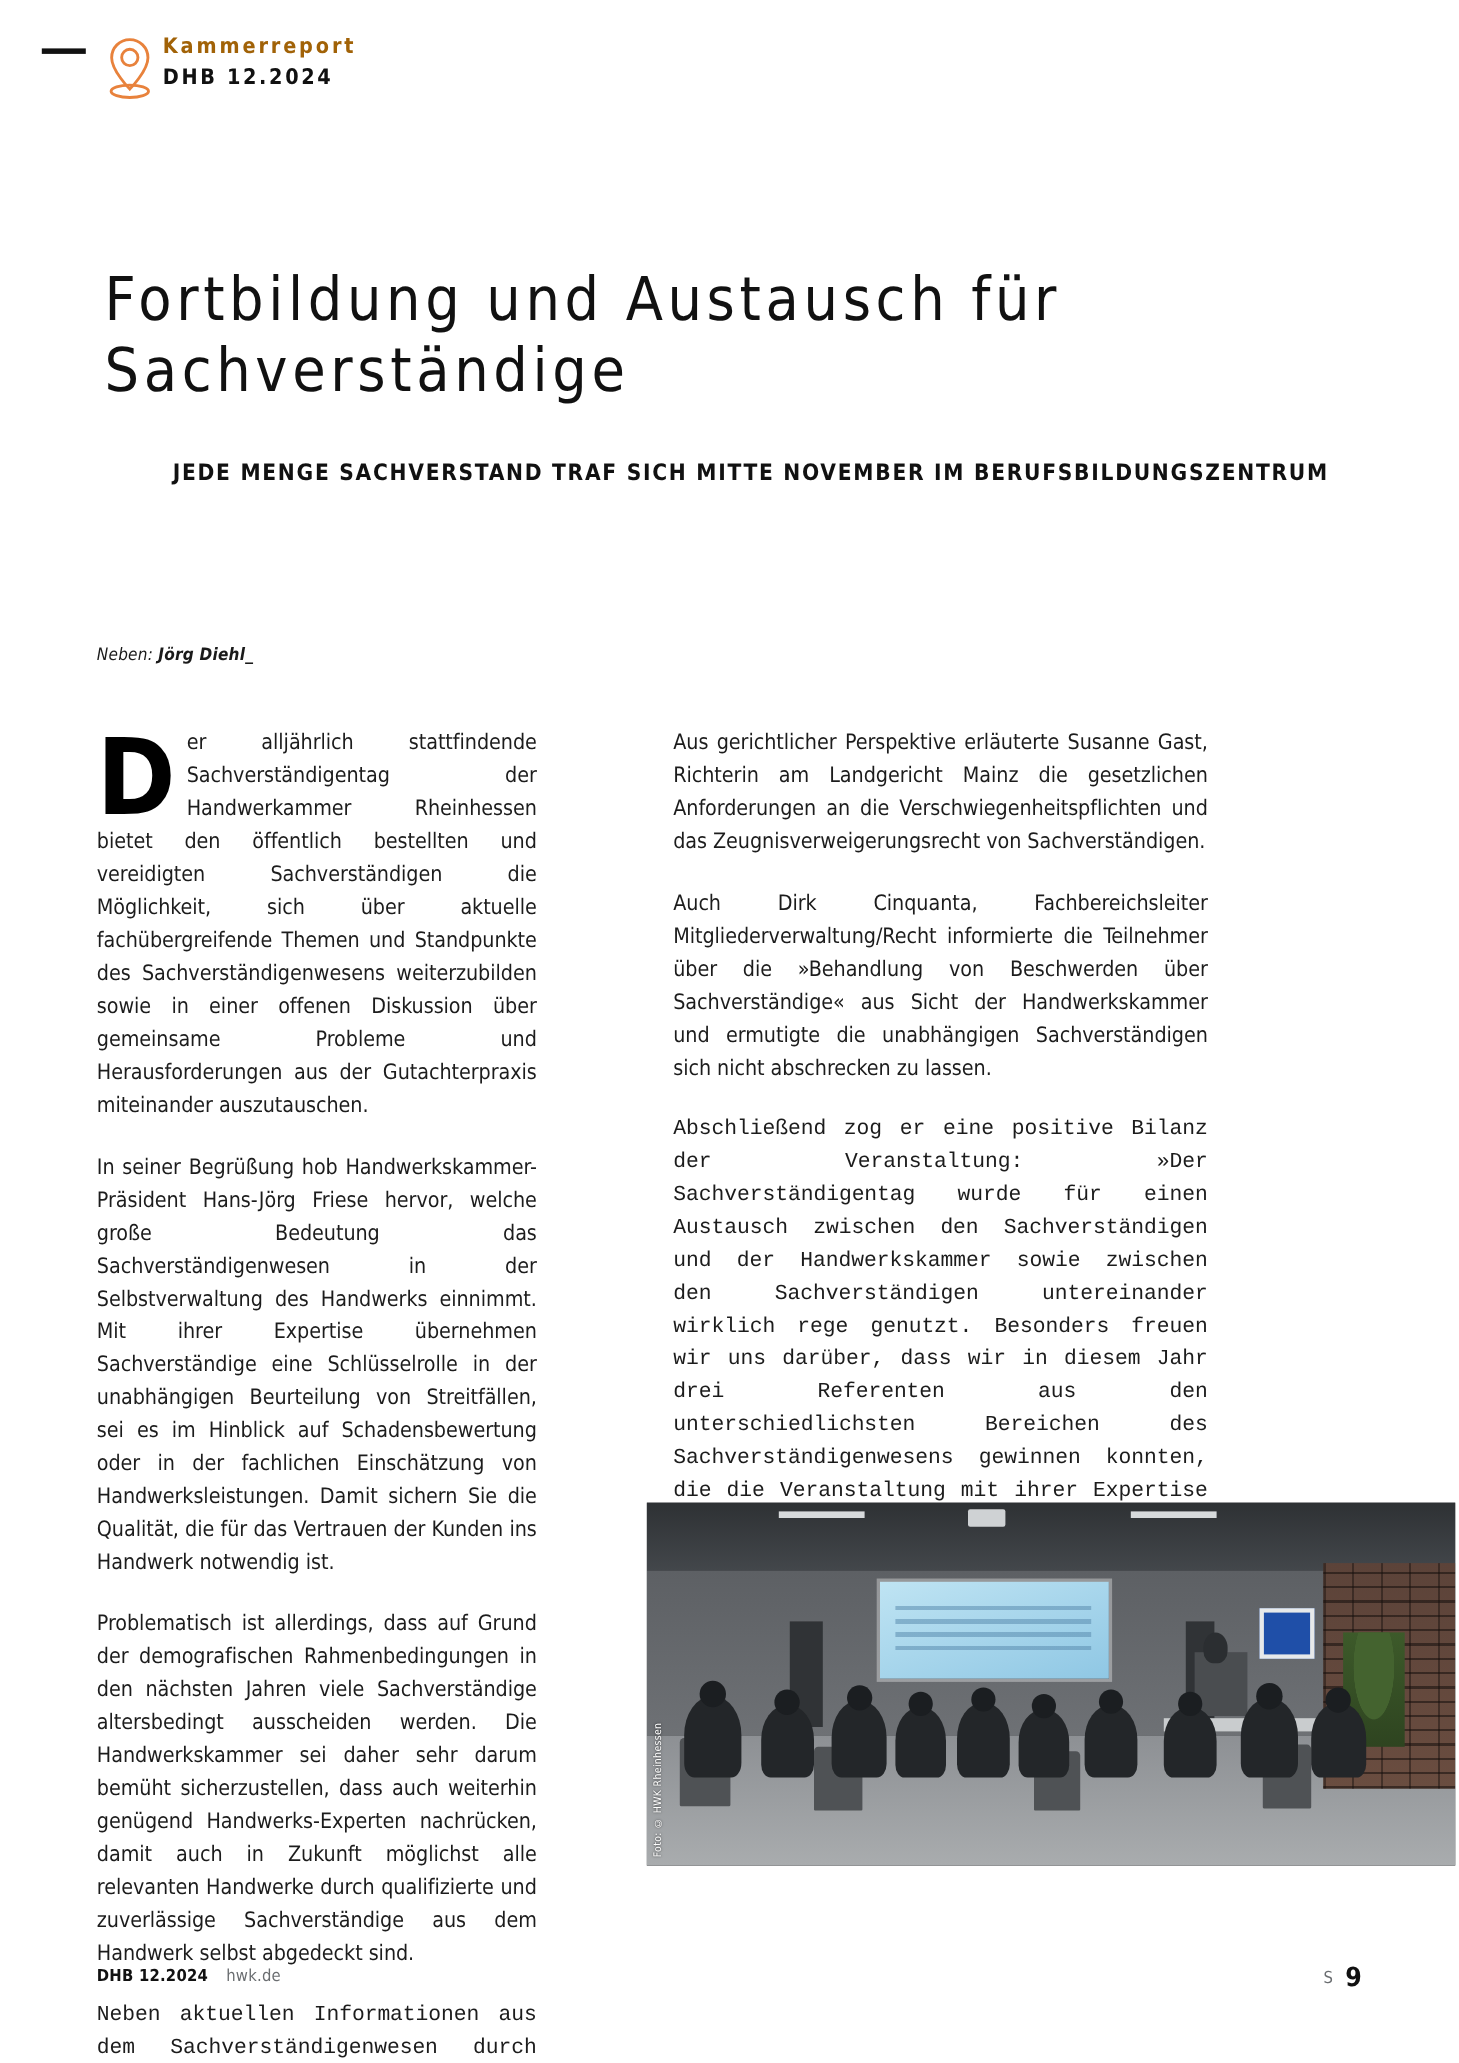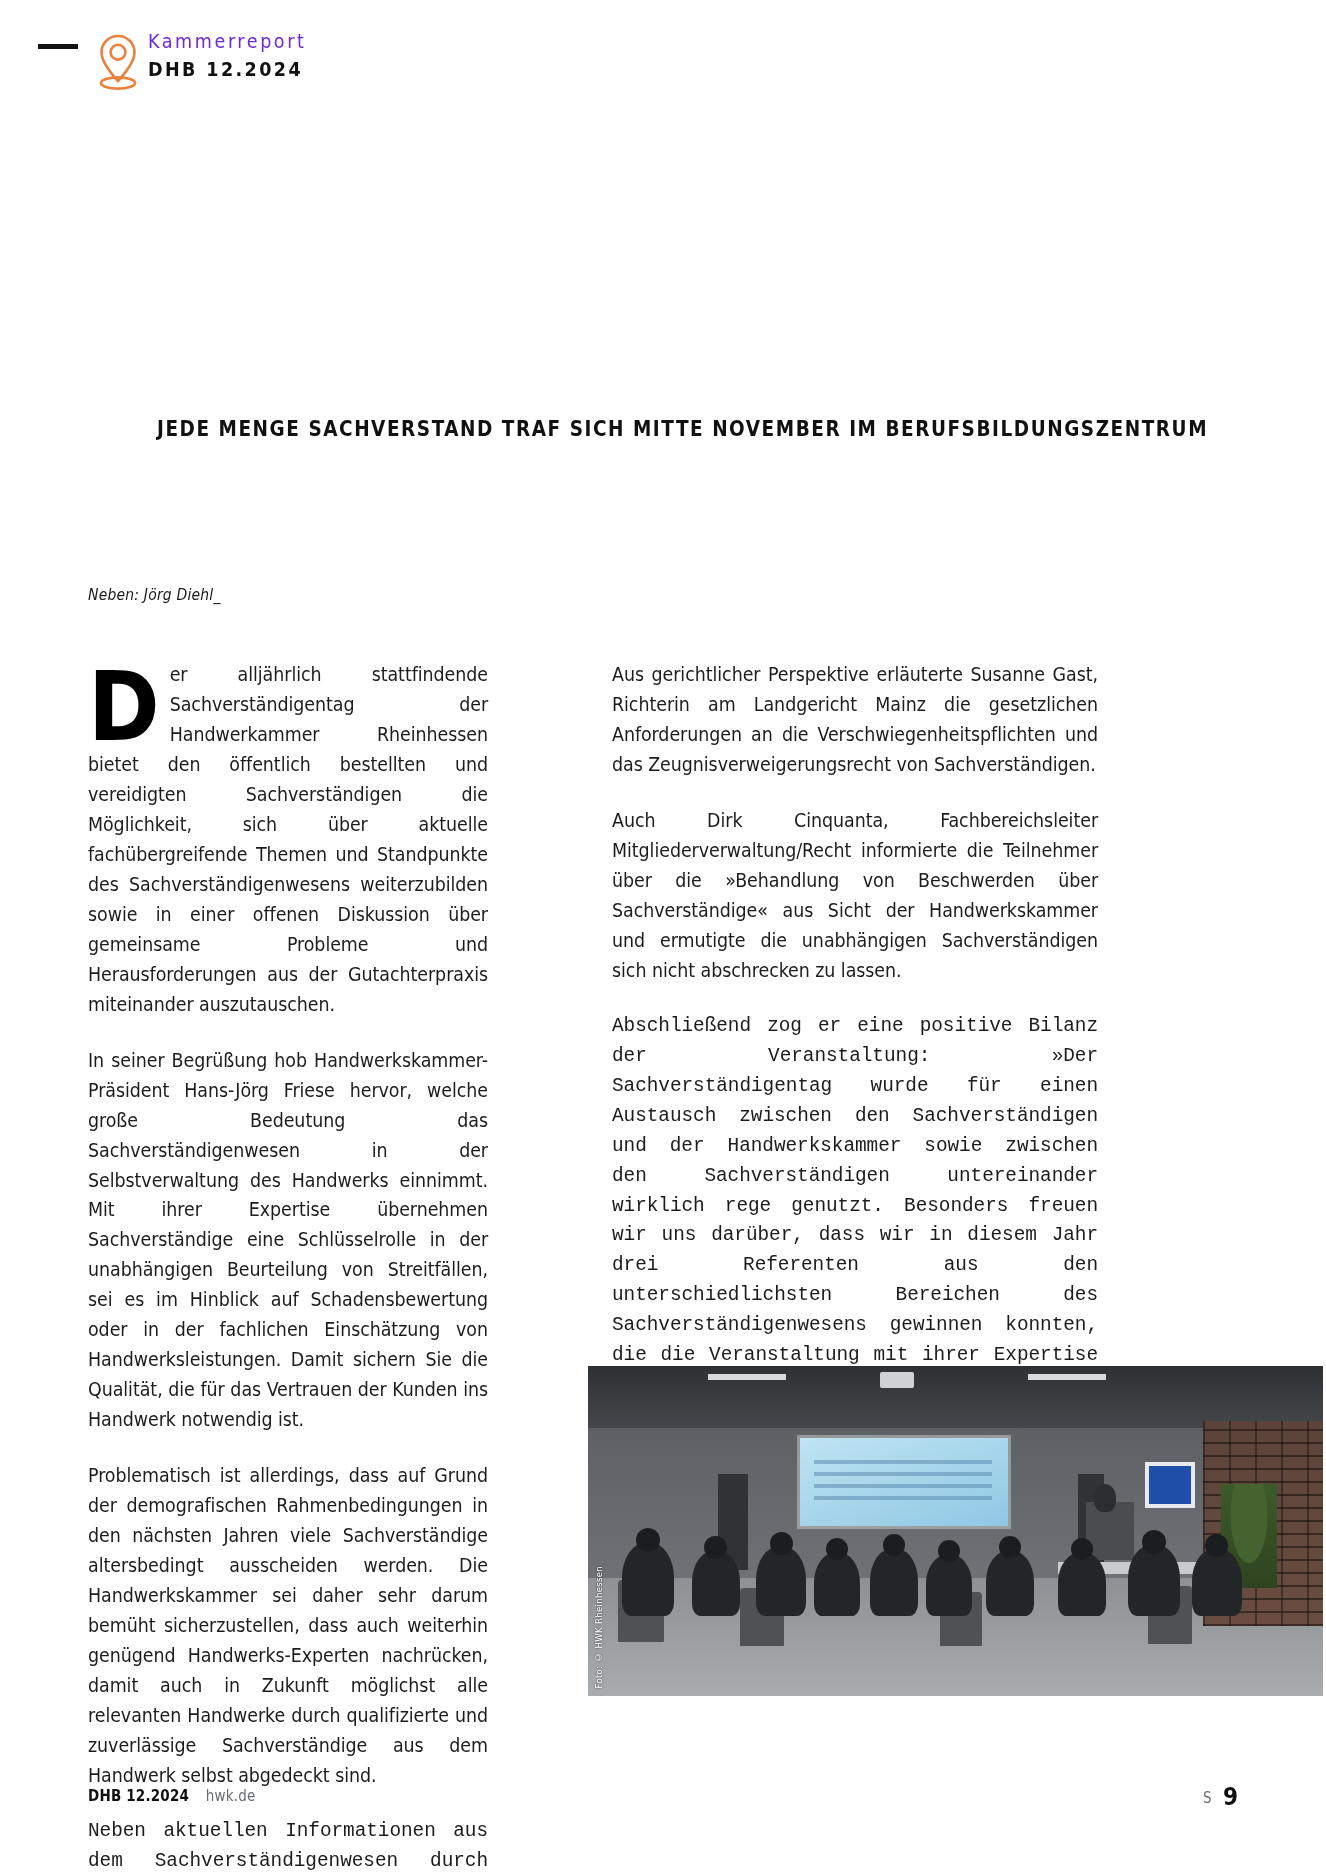--- a/index.html
+++ b/index.html
@@ -54,22 +54,22 @@
   .mast-text {
     position: absolute;
     left: 148px;
     top: -6px;
     line-height: 1.26;
   }
 
   .mast-kicker {
     font-size: 19.5px;
     letter-spacing: 2.6px;
-    color: #6d28d9;
-    font-weight: 400;
+    color: #a16207;
+    font-weight: 700;
   }
 
   .mast-issue {
     font-size: 19.5px;
     letter-spacing: 2.4px;
     color: #111111;
     font-weight: 700;
     margin-top: 3px;
   }
 
@@ -106,21 +106,21 @@
   
   .byline {
     position: absolute;
     left: 88px;
     top: 586px;
     font-size: 15.5px;
     font-style: italic;
     color: #1a1a1a;
     letter-spacing: 0.2px;
   }
-  .byline .by-name { font-weight: 400; }
+  .byline .by-name { font-weight: 700; }
 
   
   .col {
     position: absolute;
     top: 660px;
     font-size: 19.4px;
     line-height: 1.545;
     text-align: justify;
     color: #1c1c1c;
     letter-spacing: -0.05px;
@@ -248,20 +248,24 @@
         <ellipse cx="23" cy="50" rx="17" ry="5.6" fill="none" stroke="#E8823C" stroke-width="2.6"></ellipse>
       </svg>
     </span>
 
     <div class="mast-text">
       <div class="mast-kicker">Kammerreport</div>
       <div class="mast-issue">DHB 12.2024</div>
     </div>
   </div>
 
+  <h1 class="headline">
+    <span class="hl-line">Fortbildung und Austausch für</span>
+    <span class="hl-line">Sachverständige</span>
+  </h1>
 
   <h2 class="standfirst">
     <span class="sf-line">JEDE MENGE SACHVERSTAND TRAF SICH MITTE NOVEMBER IM BERUFSBILDUNGSZENTRUM</span>
   </h2>
 
   <div class="byline">
     <span>Neben:</span>
     <span class="by-name">Jörg Diehl_</span>
   </div>
 

